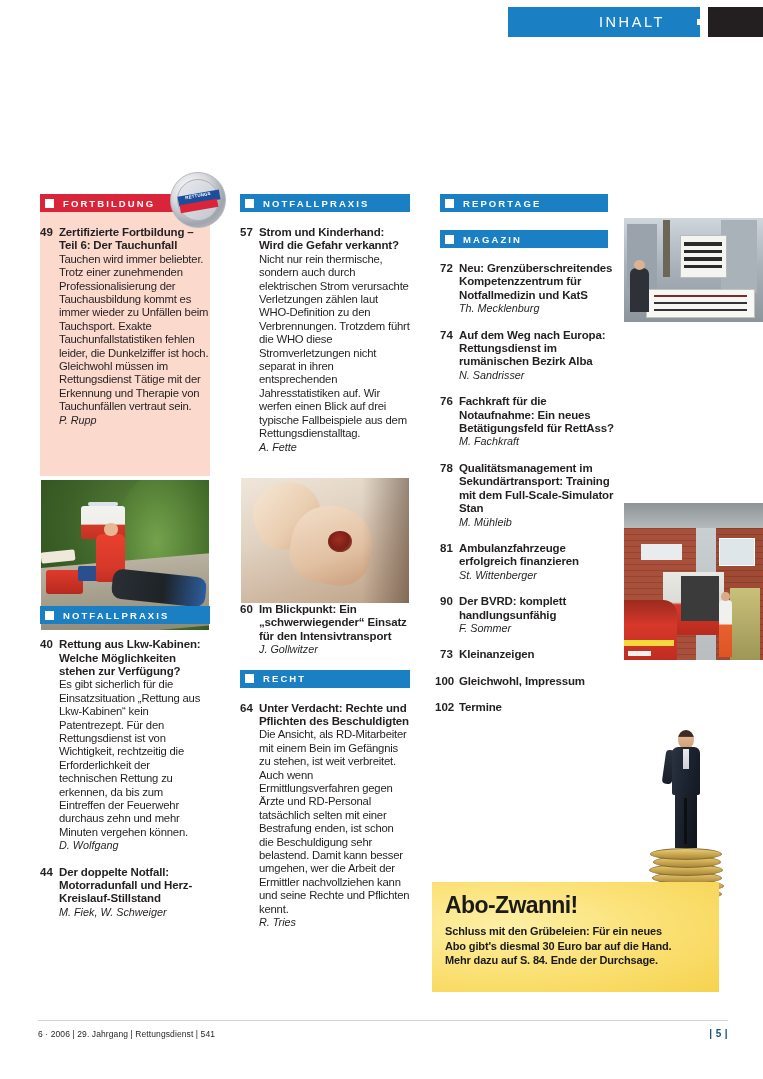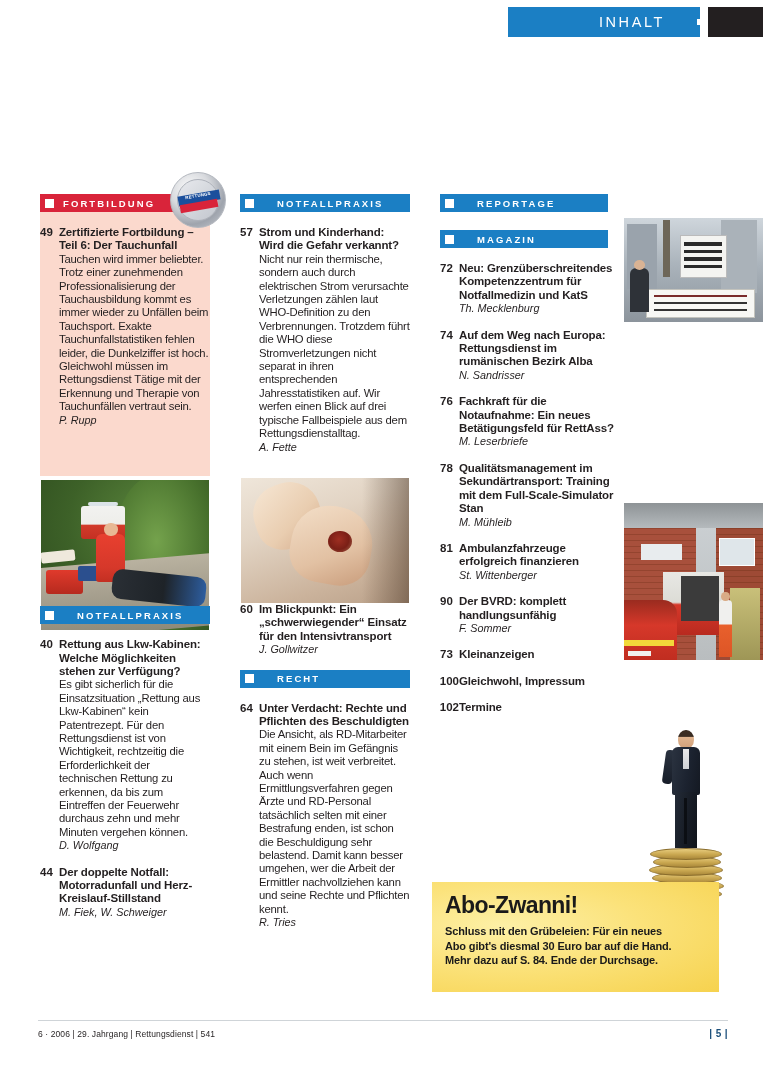--- a/index.html
+++ b/index.html
@@ -39,38 +39,38 @@
   .col { position: absolute; top: 194px; }
   .col1 { left: 40px;  width: 170px; }
   .col2 { left: 240px; width: 170px; }
   .col3 { left: 440px; width: 175px; }
 
   
   .sec-bar {
     position: relative; height: 18px; margin-bottom: 14px;
     display: flex; align-items: center;
   }
-  .sec-bar.blue  { background: #1b7fc4; gap: 14px; }
+  .sec-bar.blue  { background: #1b7fc4; }
   .sec-bar.red   { background: #d9243a; }
   .sec-bar .sq {
     width: 9px; height: 9px; background: #fff; margin-left: 5px; flex: none;
   }
   .sec-bar .lbl {
     color: #fff; font-size: 9.5px; font-weight: 700; letter-spacing: 2.1px;
     margin-left: 9px; white-space: nowrap;
   }
   .sec-bar.wide-c3 { width: 168px; }
 
   
   .entry { display: flex; margin-bottom: 13px; }
   .entry .pg {
     font-size: 11.5px; font-weight: 700; color: #231f20;
     width: 19px; flex: none; text-align: left; line-height: 13.4px;
   }
-  .entry .pg.w3 { width: 24px; margin-left: -5px; text-align: right; }
+  .entry .pg.w3 { width: 24px; margin-left: -5px; }
   .entry .body { flex: 1; }
   .entry .title {
     font-size: 11.5px; font-weight: 700; color: #231f20;
     line-height: 13.4px; letter-spacing: -0.15px;
   }
   .entry .desc {
     font-size: 11.3px; color: #231f20; line-height: 13.4px;
     letter-spacing: -0.2px; margin-top: 0px;
   }
   .entry .author {
@@ -437,21 +437,21 @@
       <div class="body">
         <div class="title">Auf dem Weg nach Europa: Rettungsdienst im rumänischen Bezirk Alba</div>
         <div class="author">N. Sandrisser</div>
       </div>
     </div>
 
     <div class="entry">
       <div class="pg">76</div>
       <div class="body">
         <div class="title">Fachkraft für die Notaufnahme: Ein neues Betätigungsfeld für RettAss?</div>
-        <div class="author">M. Leserbriefe</div>
+        <div class="author">M. Fachkraft</div>
       </div>
     </div>
 
     <div class="entry">
       <div class="pg">78</div>
       <div class="body">
         <div class="title">Qualitätsmanagement im Sekundärtransport: Training mit dem Full-Scale-Simulator Stan</div>
         <div class="author">M. Mühleib</div>
       </div>
     </div>

